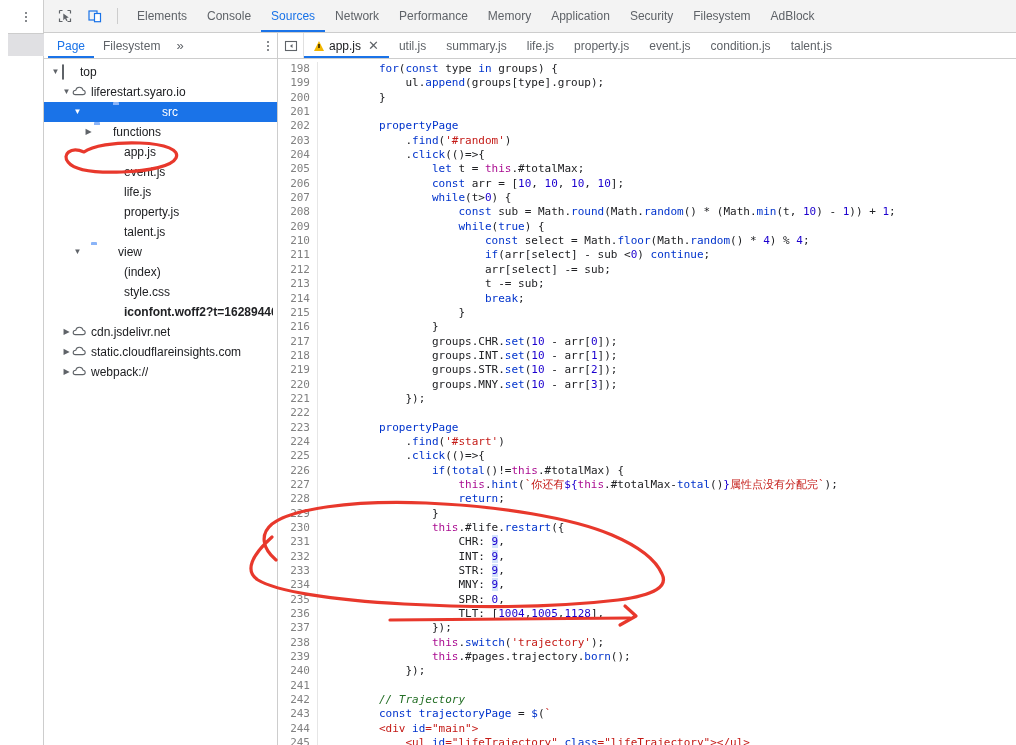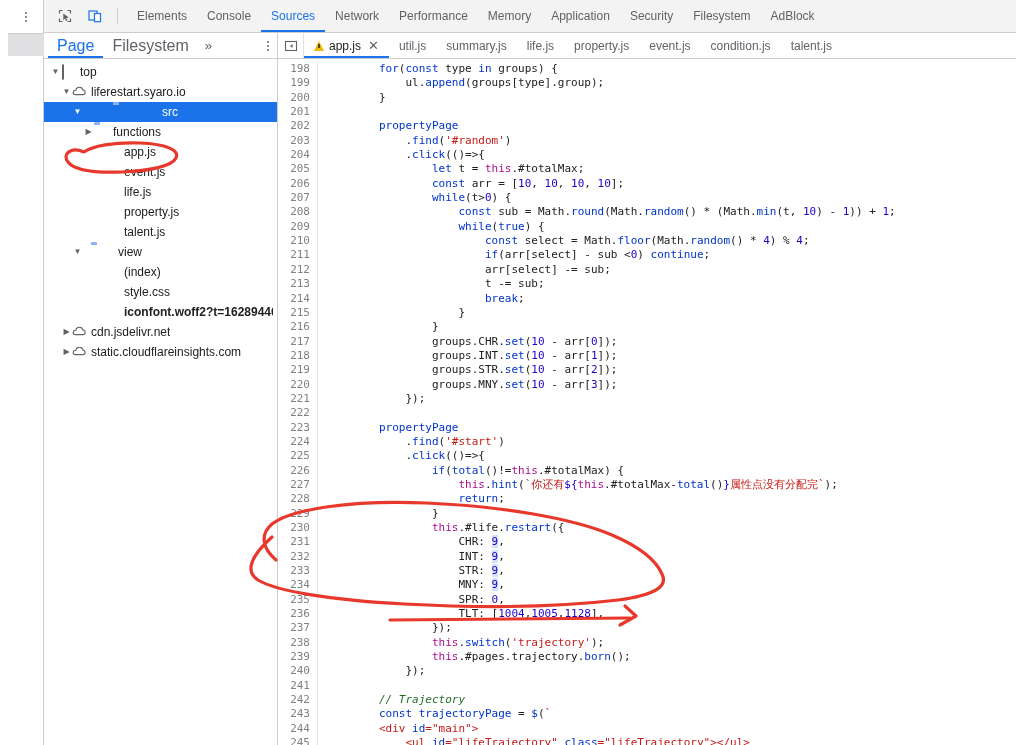--- a/index.html
+++ b/index.html
@@ -82,21 +82,21 @@
   }
   .nav-tabbar {
     height: 26px; flex: 0 0 26px;
     display: flex; align-items: stretch;
     border-bottom: 1px solid #cdcdcd;
     background: #ffffff;
     padding-left: 4px;
   }
   .ntab {
     padding: 0 9px; display: flex; align-items: center;
-    font-size: 16px; color: #5f6368; position: relative; white-space: nowrap;
+    font-size: 12px; color: #5f6368; position: relative; white-space: nowrap;
     cursor: default;
   }
   .ntab.active { color: #1a73e8; }
   .ntab.active::after {
     content: ""; position: absolute; left: 0; right: 0; bottom: 0;
     height: 2px; background: #1a73e8;
   }
   .ntab.more { color: #5f6368; font-size: 13px; padding: 0 7px; }
   .nav-kebab { margin-left: auto; display:flex; align-items:center; padding: 0 8px; }
   .nav-kebab .dots { display:flex; flex-direction:column; gap:2px; }
@@ -366,20 +366,27 @@
                   </svg></span></span>
               <span class="tlabel">cdn.jsdelivr.net</span>
             </div>
             <div class="trow" style="padding-left: 17px;">
               <span class="tw closed"></span>
               <span class="ticon"><span class="ic-cloud"><svg width="14" height="12" viewBox="0 0 14 12">
                     <path d="M3.3 9.6h7.4c1.5 0 2.5-1 2.5-2.2 0-1.2-0.9-2.1-2.1-2.2C10.7 3.4 9.2 2.2 7.4 2.2 5.6 2.2 4.1 3.5 3.8 5.2 2.3 5.3 1.2 6.3 1.2 7.5c0 1.2 1 2.1 2.1 2.1z" fill="none" stroke="#5f6368" stroke-width="1.1"></path>
                   </svg></span></span>
               <span class="tlabel">static.cloudflareinsights.com</span>
             </div>
+            <div class="trow" style="padding-left: 17px;">
+              <span class="tw closed"></span>
+              <span class="ticon"><span class="ic-cloud"><svg width="14" height="12" viewBox="0 0 14 12">
+                    <path d="M3.3 9.6h7.4c1.5 0 2.5-1 2.5-2.2 0-1.2-0.9-2.1-2.1-2.2C10.7 3.4 9.2 2.2 7.4 2.2 5.6 2.2 4.1 3.5 3.8 5.2 2.3 5.3 1.2 6.3 1.2 7.5c0 1.2 1 2.1 2.1 2.1z" fill="none" stroke="#5f6368" stroke-width="1.1"></path>
+                  </svg></span></span>
+              <span class="tlabel">webpack://</span>
+            </div>
           </div>
       </div>
 
       <div class="sources">
         <div class="src-tabbar">
           <div class="panel-toggle">
             <svg width="14" height="14" viewBox="0 0 14 14">
               <rect x="1.5" y="2.5" width="11" height="9" fill="none" stroke="#5f6368" stroke-width="1.1"></rect>
               <path d="M8.5 5 L6 7 L8.5 9 Z" fill="#5f6368"></path>
             </svg>

